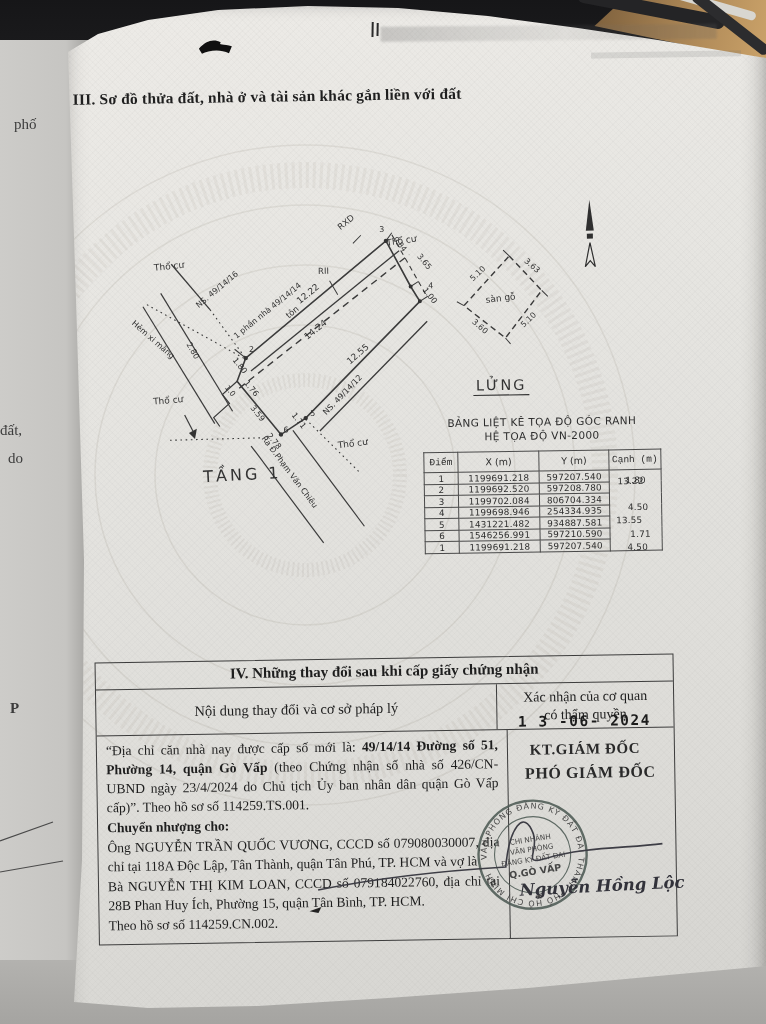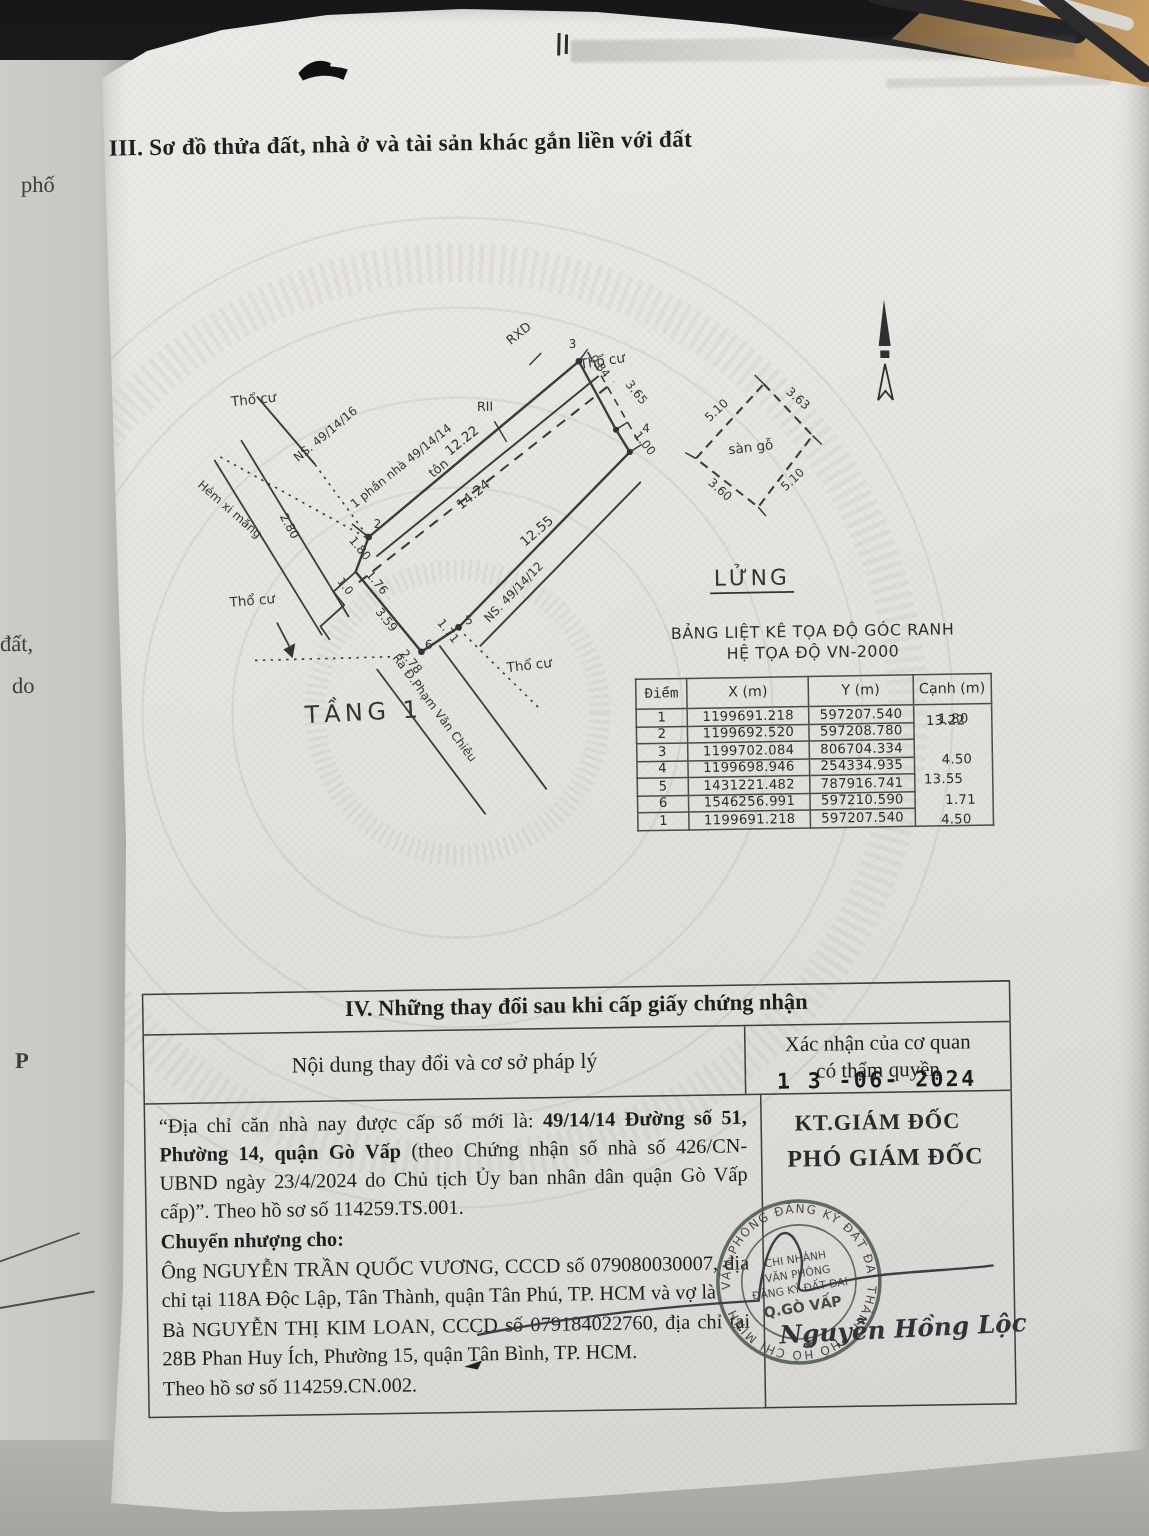--- a/index.html
+++ b/index.html
@@ -35,21 +35,21 @@
   svg text{font-family:"DejaVu Sans",sans-serif;fill:#333;}
   .diagram-svg{position:absolute;left:0;top:0;z-index:2;pointer-events:none;}
   .overlay-svg{position:absolute;left:0;top:0;z-index:9;pointer-events:none;}
   
   .coord-wrap{position:absolute;left:420px;top:418px;width:246px;font-family:"DejaVu Sans",sans-serif;color:#2c2c2c;}
   .coord-title{ text-align:center;font-size:10.5px;letter-spacing:.4px;line-height:1.3;}
   .coord-table{margin-top:8px;border-collapse:collapse;width:238px;margin-left:4px;}
   .coord-table th,.coord-table td{border:1px solid #4a4a4a;font-weight:normal;}
   .coord-table th{font-size:9.5px;height:17px;}
   .coord-table td{font-size:8.8px;height:10.5px;text-align:center;letter-spacing:.2px;padding:0;}
-  .col-diem{width:32px;font-family:Liberation Mono, monospace;} .col-x{width:80px;} .col-y{width:68px;} .col-canh{width:52px;}
+  .col-diem{width:32px;font-family:Liberation Mono, monospace;} .col-x{width:80px;} .col-y{width:68px;} .col-canh{width:52px;font-family:Liberation Mono, monospace;}
   td.canh-cell{position:relative;}
   .edge{position:absolute;font-size:8.8px;}
   .edge:nth-child(1){top:5px;left:16px;} .edge:nth-child(2){top:6px;left:8px;}
   .edge:nth-child(3){top:32px;left:18px;} .edge:nth-child(4){top:45px;left:6px;}
   .edge:nth-child(5){top:59px;left:20px;} .edge:nth-child(6){top:72px;left:17px;}
   
   .s4-table{position:absolute;left:92px;top:658px;width:577px;border:1.6px solid #3c3c3c;color:#1e1e1e;z-index:3;}
   .s4-title{border-bottom:1.4px solid #3c3c3c;text-align:center;font-weight:bold;font-size:15px;padding:4px 0 5px;}
   .s4-head{display:flex;border-bottom:1.4px solid #3c3c3c;}
   .s4-head-left{width:392px;border-right:1.4px solid #3c3c3c;display:flex;align-items:center;justify-content:center;font-size:14.5px;padding:6px 4px;}
@@ -247,21 +247,21 @@
               <td>806704.334</td>
             </tr>
         <tr>
               <td>4</td>
               <td>1199698.946</td>
               <td>254334.935</td>
             </tr>
         <tr>
               <td>5</td>
               <td>1431221.482</td>
-              <td>787916.741</td>
+              <td>934887.581</td>
             </tr>
         <tr>
               <td>6</td>
               <td>1546256.991</td>
               <td>597210.590</td>
             </tr>
         <tr>
               <td>1</td>
               <td>1199691.218</td>
               <td>597207.540</td>

